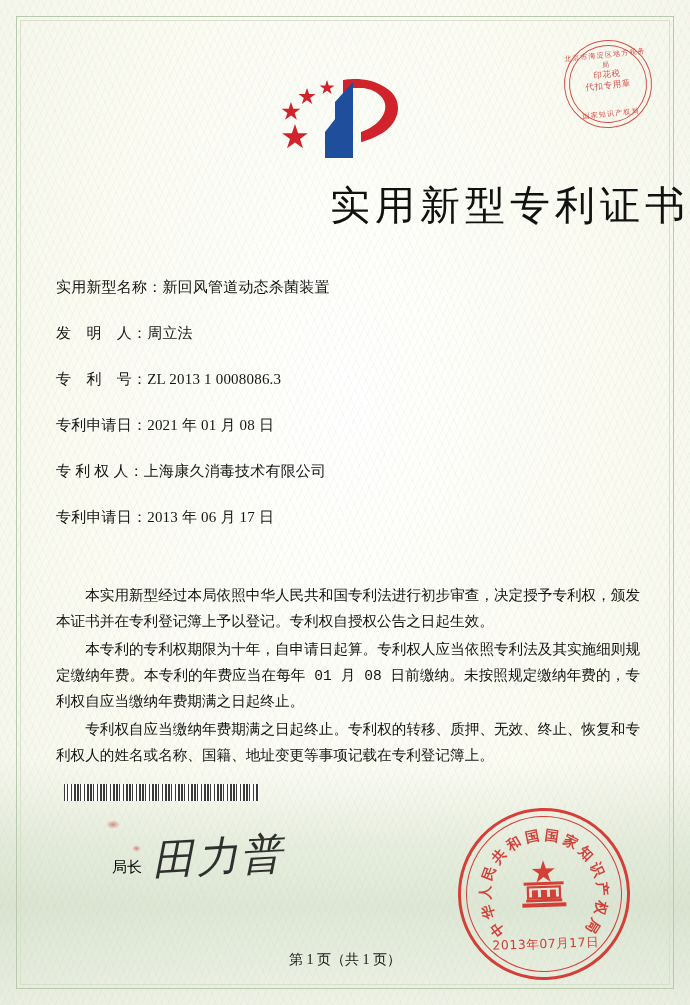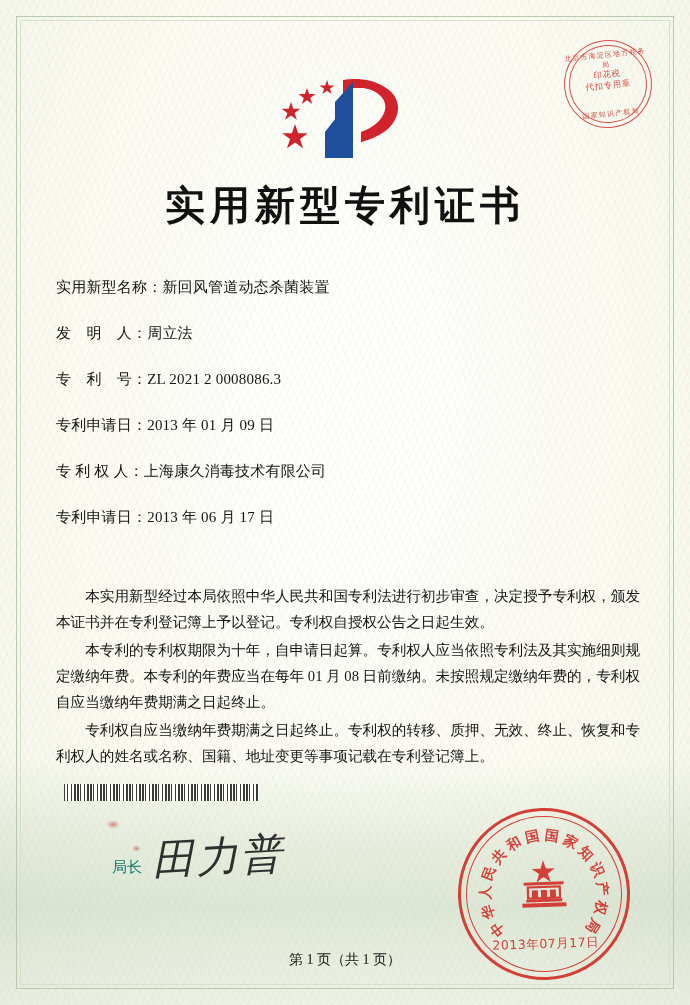--- a/index.html
+++ b/index.html
@@ -108,23 +108,23 @@
     position: relative;
     width: 160px;
     height: 110px;
     margin: 0 auto;
   }
 
   .title {
     position: absolute;
     left: 0; right: 0;
     top: 178px;
-    text-align: center;
+    text-align: right;
     font-size: 40px;
-    font-weight: bold;
+    font-weight: normal;
     letter-spacing: 5px;
     color: #111;
     font-family: "DejaVu Sans", sans-serif;
   }
 
   .fields {
     position: absolute;
     left: 56px;
     top: 278px;
     right: 56px;
@@ -151,20 +151,21 @@
     right: 50px;
     top: 583px;
     font-size: 14.6px;
     line-height: 26px;
     color: #141414;
     text-align: justify;
   }
   .body-text p {
     margin: 0 0 2px 0;
     text-indent: 2em;
+    font-family: Liberation Mono, monospace;
   }
 
   
   .barcode {
     position: absolute;
     left: 64px;
     top: 784px;
     width: 195px;
     height: 17px;
     background:
@@ -179,21 +180,21 @@
         #fff 11.6px, #fff 13px);
     opacity: 0.85;
   }
 
   
   .director-label {
     position: absolute;
     left: 112px;
     top: 858px;
     font-size: 15px;
-    color: #0f766e;
+    color: #000000;
   }
   .signature {
     position: absolute;
     left: 152px;
     top: 829px;
     font-size: 42px;
     color: #1c1c1c;
     font-family: "DejaVu Serif", serif;
     font-style: italic;
     letter-spacing: 2px;
@@ -333,24 +334,24 @@
   <div class="title">实用新型专利证书</div>
 
   <div class="fields">
     <div class="field-row">
       <span class="field-label">实用新型名称：</span><span class="field-value">新回风管道动态杀菌装置</span>
     </div>
     <div class="field-row">
       <span class="field-label">发　明　人：</span><span class="field-value">周立法</span>
     </div>
     <div class="field-row">
-      <span class="field-label">专　利　号：</span><span class="field-value">ZL 2021 2 0008086.3</span>
-    </div>
-    <div class="field-row">
-      <span class="field-label">专利申请日：</span><span class="field-value">2013 年 01 月 09 日</span>
+      <span class="field-label">专　利　号：</span><span class="field-value">ZL 2013 1 0008086.3</span>
+    </div>
+    <div class="field-row">
+      <span class="field-label">专利申请日：</span><span class="field-value">2021 年 01 月 08 日</span>
     </div>
     <div class="field-row">
       <span class="field-label">专 利 权 人：</span><span class="field-value">上海康久消毒技术有限公司</span>
     </div>
     <div class="field-row">
       <span class="field-label">专利申请日：</span><span class="field-value">2013 年 06 月 17 日</span>
     </div>
   </div>
 
   <div class="body-text">

